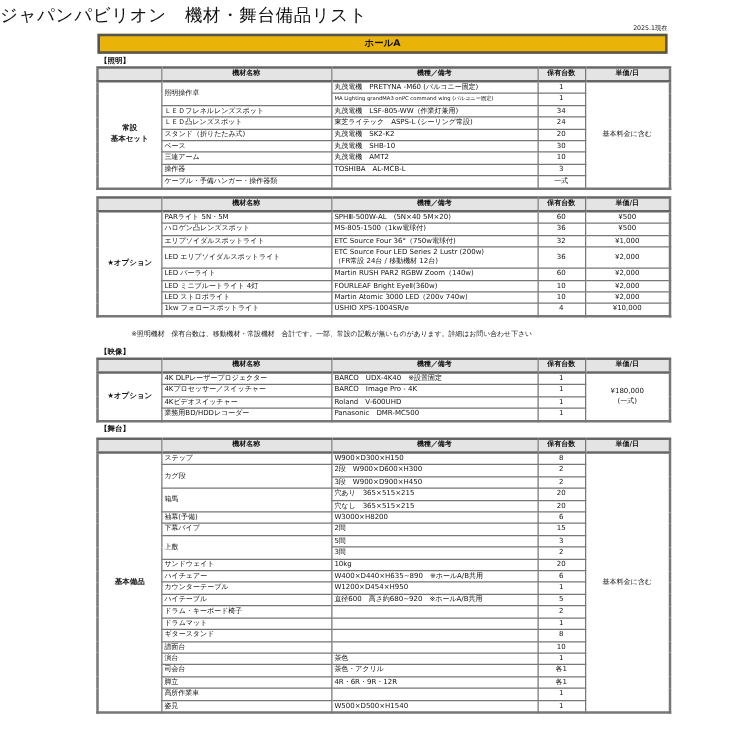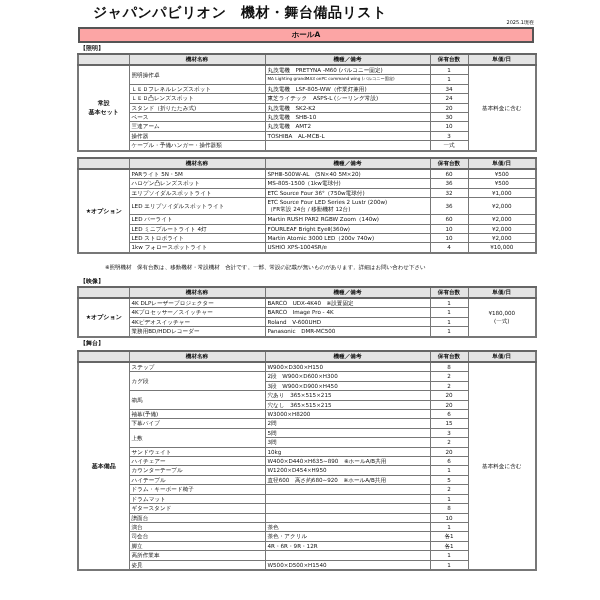--- a/index.html
+++ b/index.html
@@ -1,23 +1,23 @@
 <!DOCTYPE html>
 <html><head>
 <meta charset="utf-8">
 <style>
   html, body { margin: 0; padding: 0; background: #ffffff; }
   body { width: 600px; height: 600px; overflow: hidden; position: relative;
          font-family: "DejaVu Sans", "Liberation Sans", sans-serif; color: #111; }
-  .title { position: absolute; top: 4px; left: 0; width: 480px; text-align: center;
-           font-size: 14px; font-weight: bold; letter-spacing: 0.5px; }
+  .title { position: absolute; top: 4px; left: 0; width: 480px; text-align: left;
+           font-size: 14px; font-weight: normal; letter-spacing: 0.5px; }
   .date { position: absolute; top: 19px; left: 470px; width: 64px; text-align: right;
           font-size: 5px; }
   .hall { position: absolute; top: 27px; left: 78px; width: 452px; height: 12px;
-          background: #fca5a5; border: 2px solid #555; text-align: center;
+          background: #eab308; border: 2px solid #555; text-align: center;
           font-size: 7.5px; font-weight: bold; line-height: 12px; }
   .sec-label { position: absolute; left: 80px; font-size: 6px; font-weight: bold; }
   table.eq { position: absolute; left: 77px; width: 458px; border-collapse: collapse;
              table-layout: fixed; font-size: 5.6px; }
   table.eq td, table.eq th { border: 1px solid #777; padding: 0 2px; white-space: nowrap;
              overflow: hidden; height: 8.4px; line-height: 8.4px; }
   table.eq th { background: #e4e4e4; font-weight: bold; text-align: center;
                 border-top: 2px solid #666; border-bottom: 2px solid #666; height: 9px; }
   table.eq { border: 2px solid #777; }
   td.grp { text-align: center; font-weight: bold; font-size: 6px; line-height: 8px;

